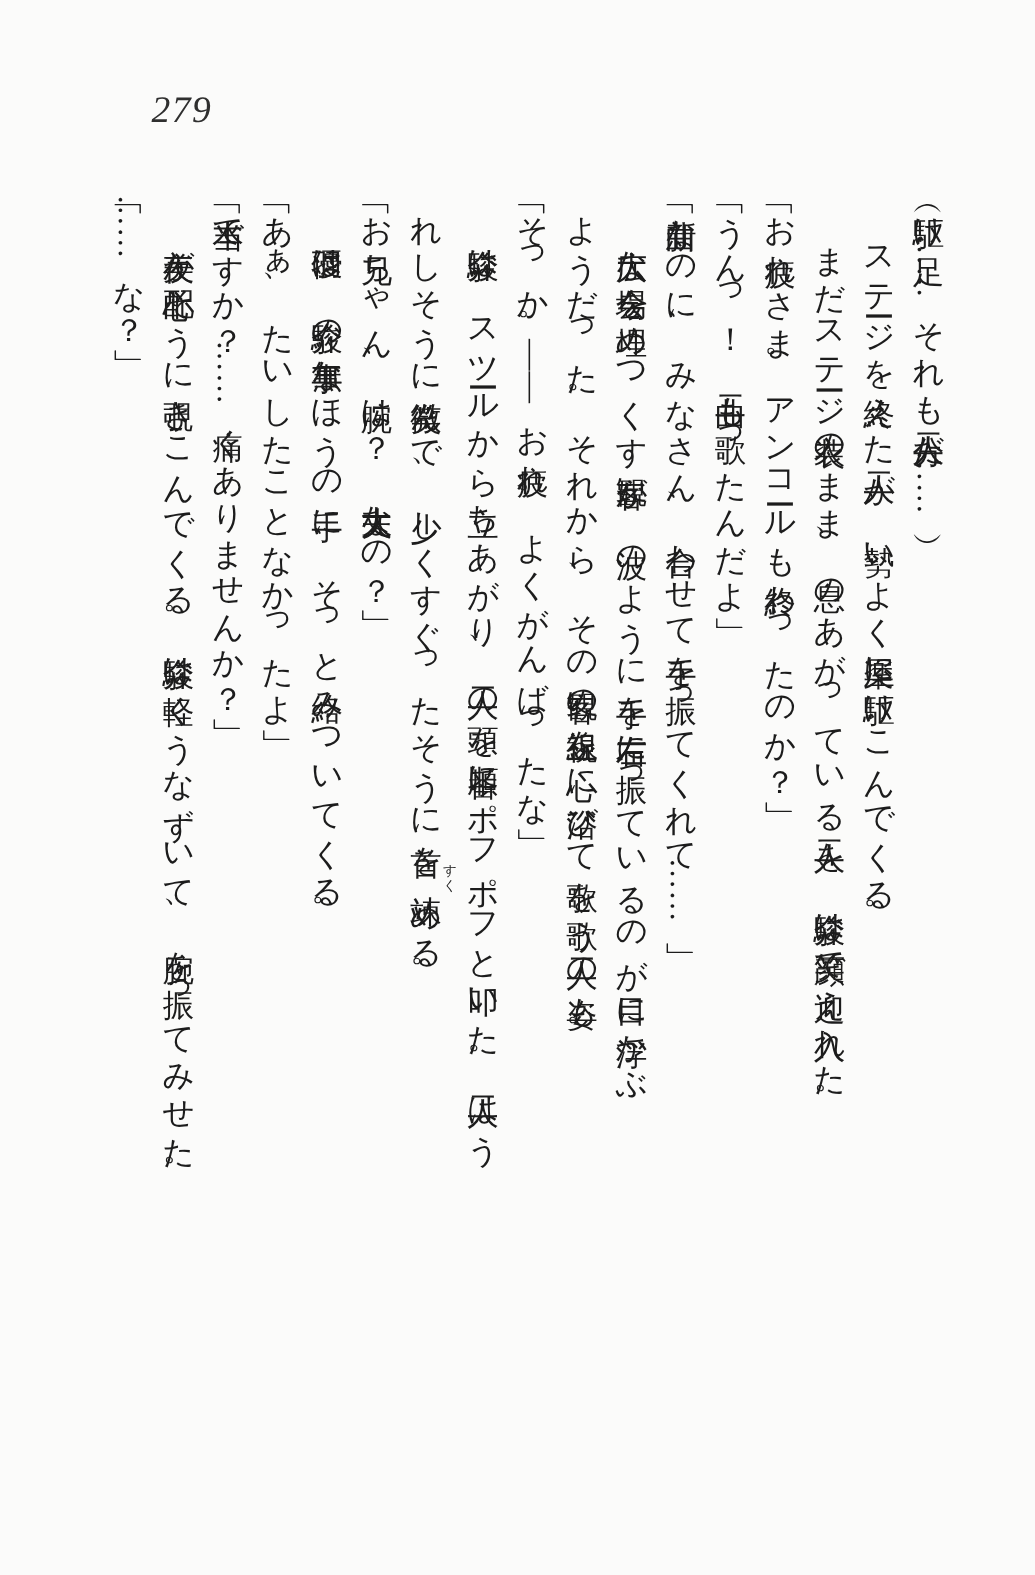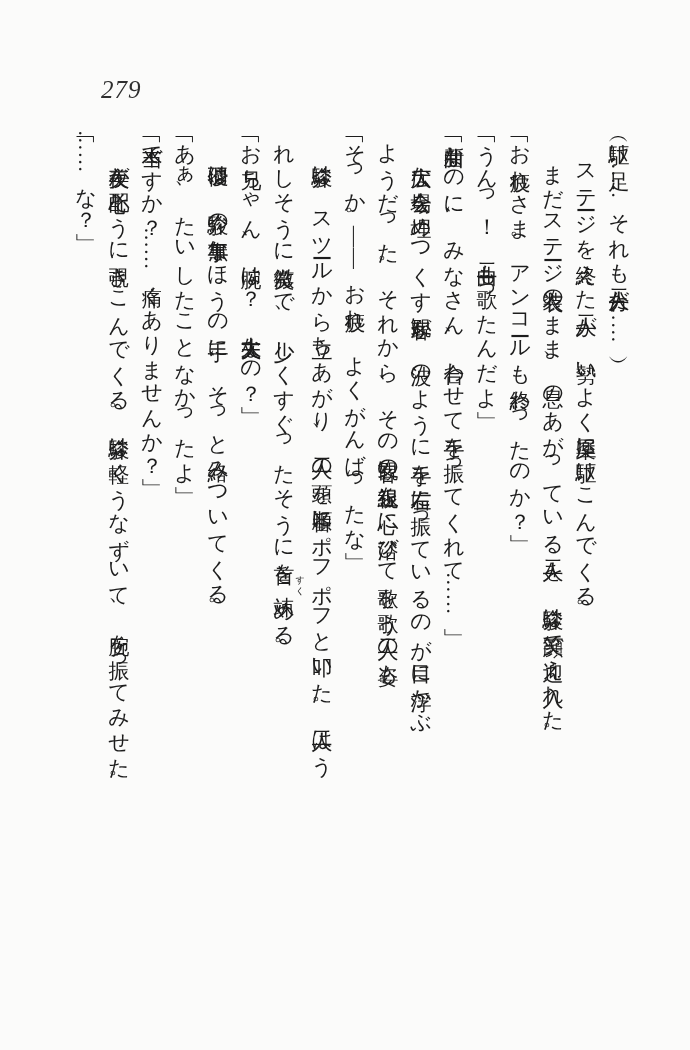--- a/index.html
+++ b/index.html
@@ -11,21 +11,21 @@
     background: #fbfbfa;
     font-family: "Liberation Serif", "DejaVu Serif", serif;
   }
   .page {
     position: absolute;
     inset: 0;
   }
   .page-number {
     position: absolute;
     left: 101px;
-    top: 76px;
+    top: 60px;
     font-size: 25px;
     font-style: italic;
     color: #2f2f2f;
     letter-spacing: 1px;
   }
   .text-area {
     position: absolute;
     top: 129px;
     right: 55px;
     height: 828px;

